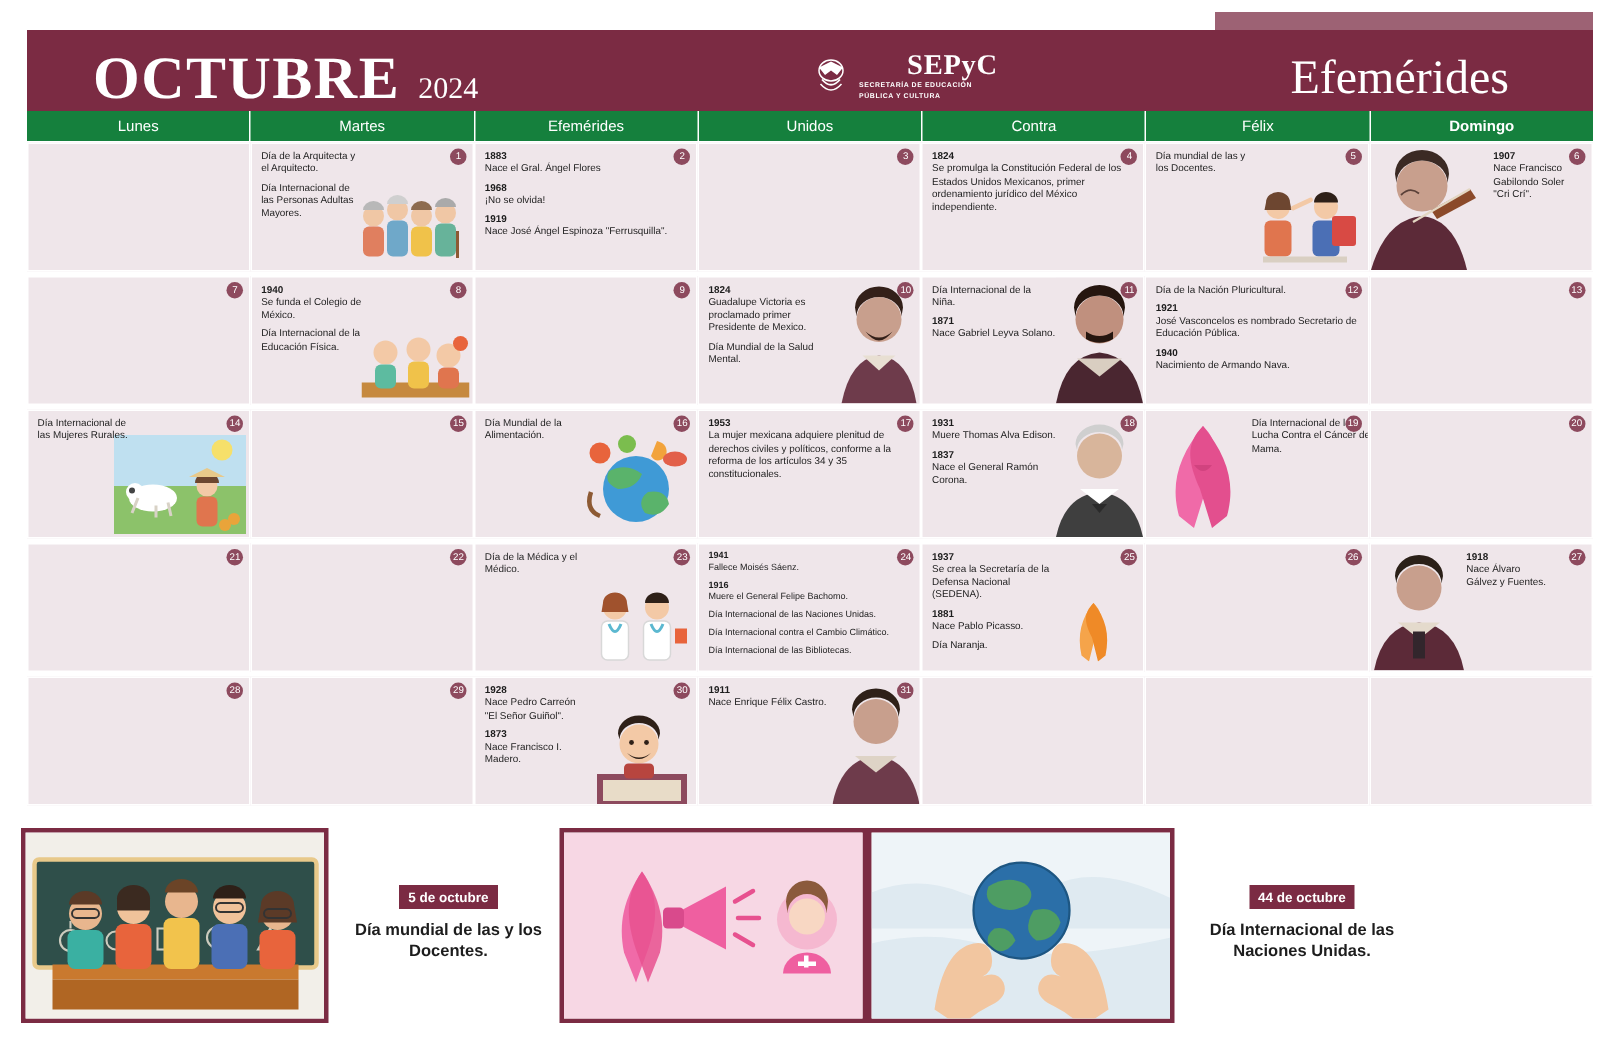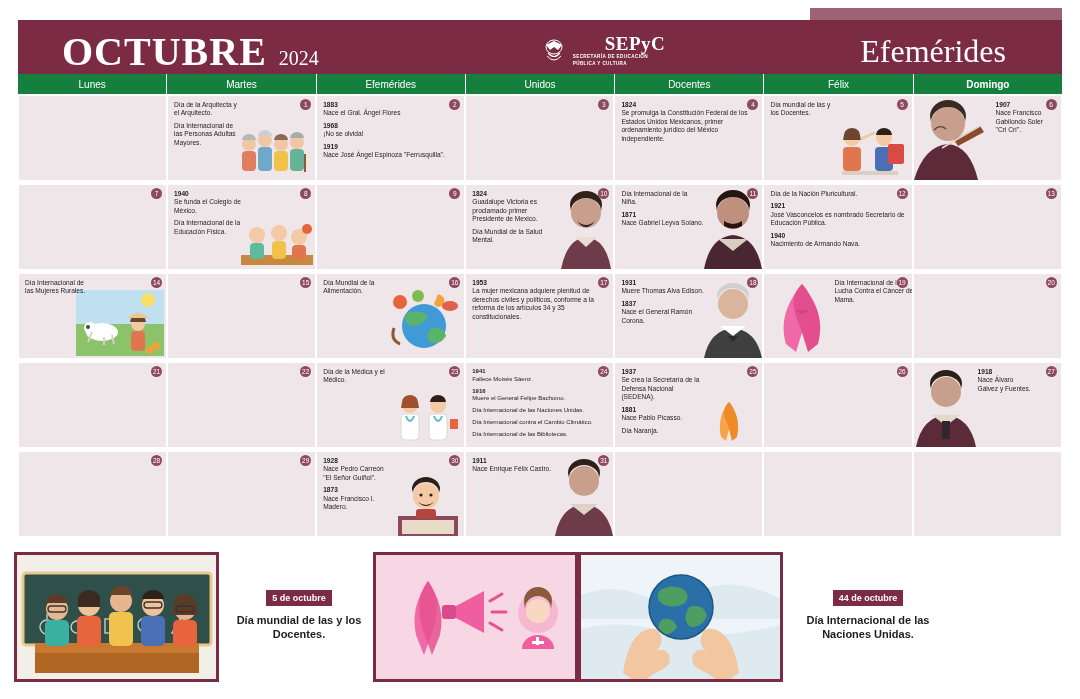--- a/index.html
+++ b/index.html
@@ -229,21 +229,21 @@
     <div class="header-right">
       <span class="efem">Efemérides</span>
     </div>
   </div>
 
   <div class="daynames">
     <div class="dayname">Lunes</div>
     <div class="dayname">Martes</div>
     <div class="dayname">Efemérides</div>
     <div class="dayname">Unidos</div>
-    <div class="dayname">Docentes</div>
+    <div class="dayname">Contra</div>
     <div class="dayname">Félix</div>
     <div class="dayname">Domingo</div>
   </div>
 
   <div class="grid" id="grid">
       <div class="week">
         <div class="cell empty"></div>
         <div class="cell">
           <div class="art" style="right: 2px; bottom: 2px; width: 78px; height: 52px;"><svg width="78" height="52" viewBox="0 0 78 52">
         <g>

